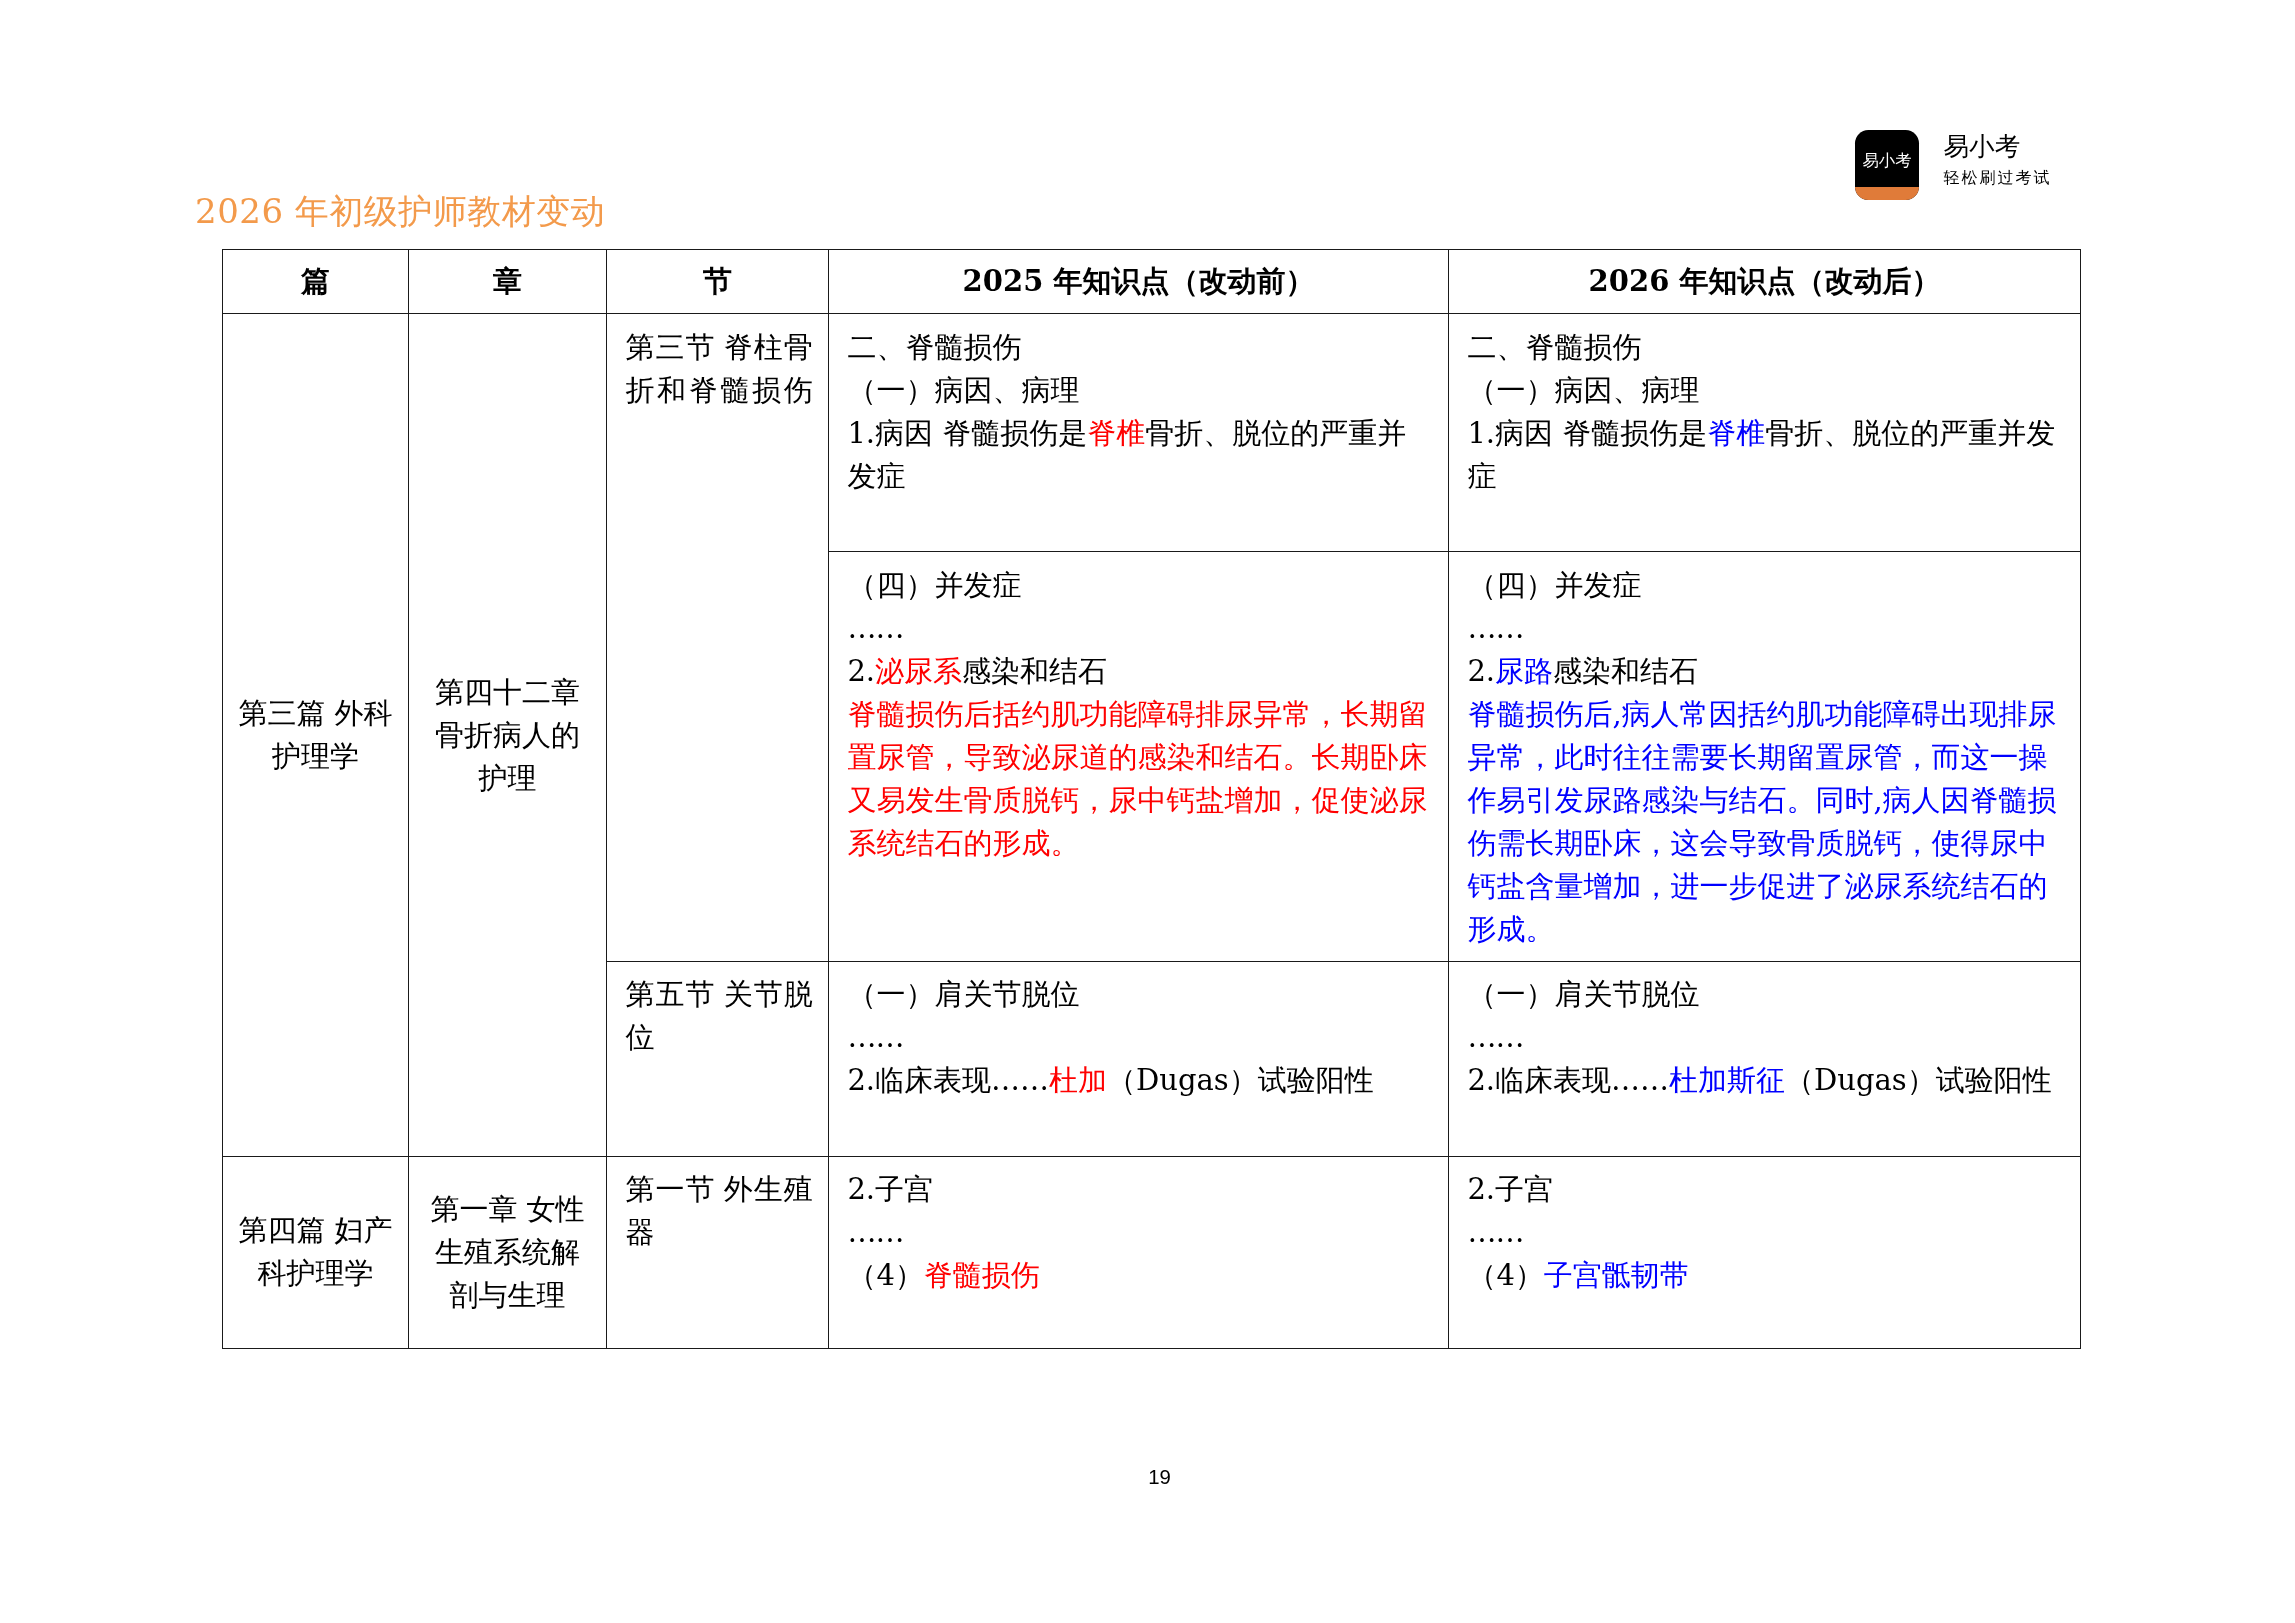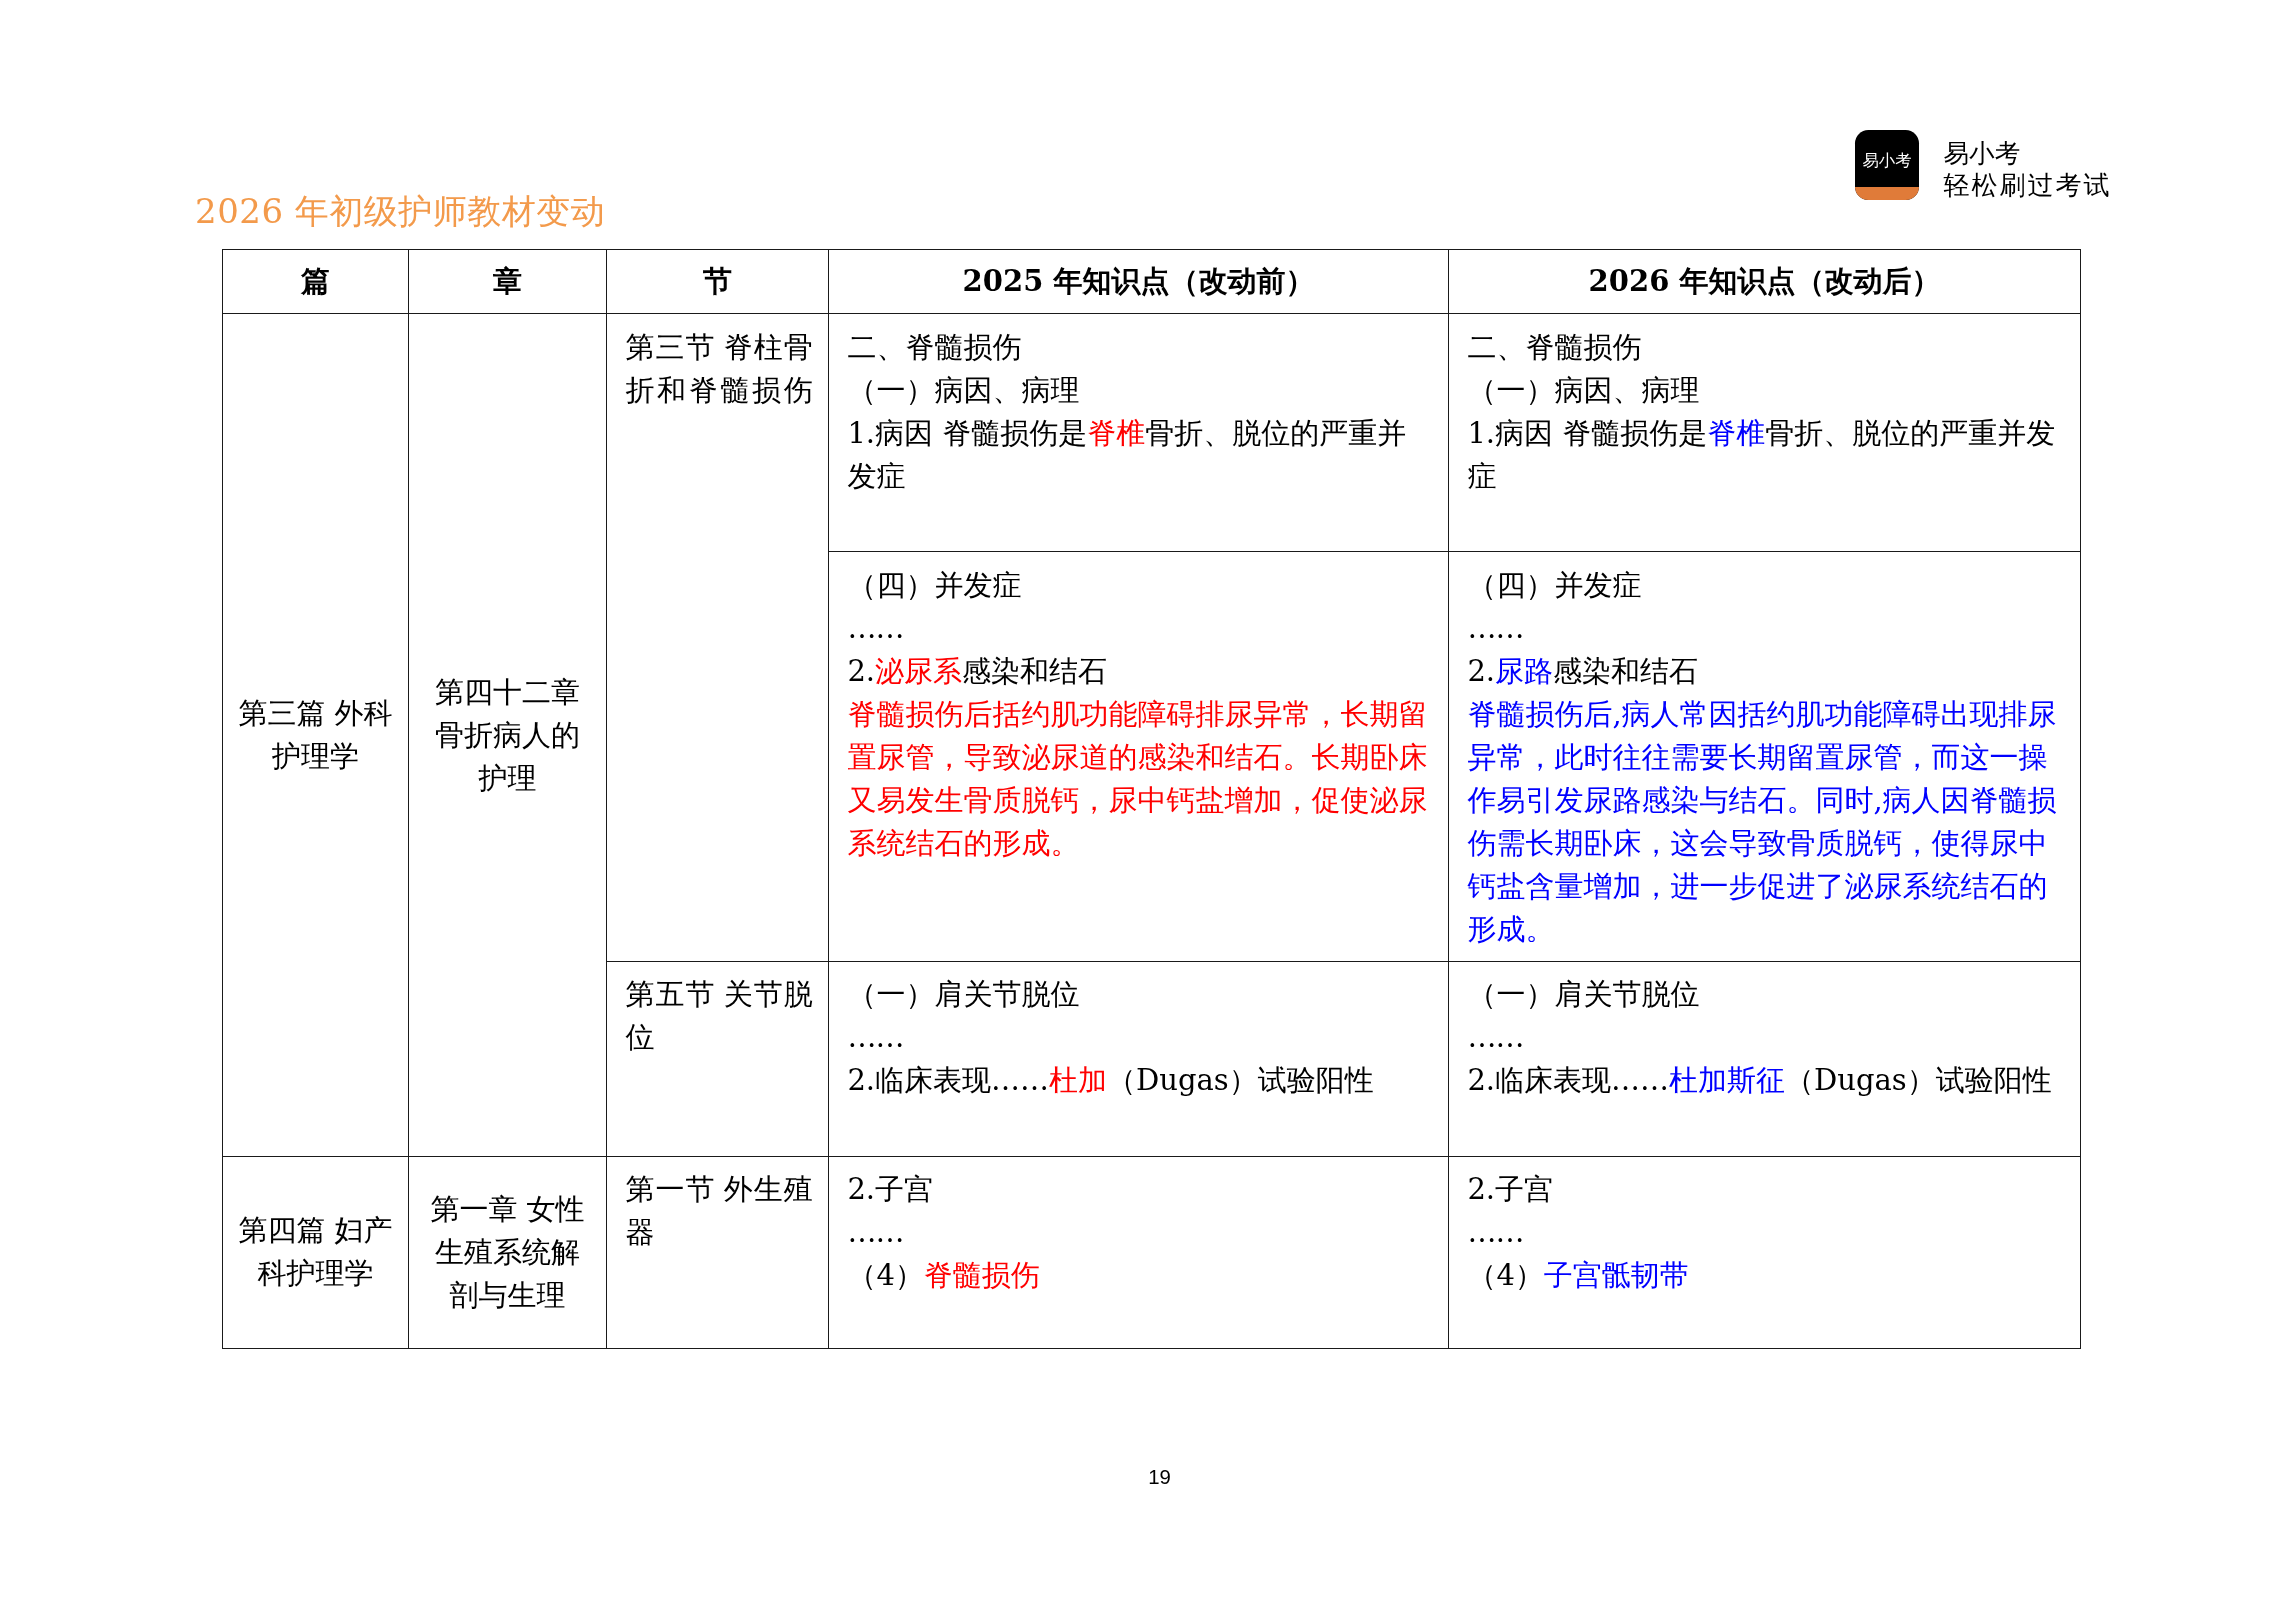--- a/index.html
+++ b/index.html
@@ -7,35 +7,35 @@
     width: 2295px; height: 1623px; position: relative; overflow: hidden;
     font-family: "DejaVu Serif", "Liberation Serif", serif;
     color: #000;
   }
   .doc-title {
     position: absolute; left: 195px; top: 163px;
     font-size: 34px; color: #F39A4B; letter-spacing: 0.5px;
     font-family: "DejaVu Serif", "Liberation Serif", serif;
     margin-top: 26px;
   }
-  .brand { position: absolute; left: 1855px; top: 130px; display: flex; align-items: flex-end; }
+  .brand { position: absolute; left: 1855px; top: 130px; display: flex; align-items: flex-start; }
   .brand-logo {
     width: 64px; height: 70px; border-radius: 13.3px; overflow: hidden;
     background: #000; position: relative; display: flex; align-items: center; justify-content: center;
   }
   .brand-logo .logo-strip {
     position: absolute; left: 0; right: 0; bottom: 0; height: 13.3px; background: #E07B39;
   }
   .brand-logo .logo-text {
     color: #ffffff; font-size: 16.4px; position: relative; top: -4.1px;
     font-family: "DejaVu Sans", "Liberation Sans", sans-serif;
   }
   .brand-text { margin-left: 24.5px; display: flex; flex-direction: column; }
   .brand-name { font-size: 25.6px; line-height: 33px; font-family: "DejaVu Sans", sans-serif; }
-  .brand-slogan { font-size: 26px; line-height: 30px; letter-spacing: 2px; font-family: Liberation Sans, sans-serif; }
+  .brand-slogan { font-size: 16px; line-height: 30px; letter-spacing: 2px; font-family: Liberation Serif, serif; }
 
   table.changes {
     position: absolute; left: 222px; top: 249px;
     width: 1859px; border-collapse: collapse; table-layout: fixed;
     font-size: 29px; line-height: 43px;
   }
   table.changes th, table.changes td {
     border: 1.5px solid #1a1a1a; vertical-align: top; padding: 11.2px 15.3px 10.2px 18.4px;
     word-break: break-all;
   }

